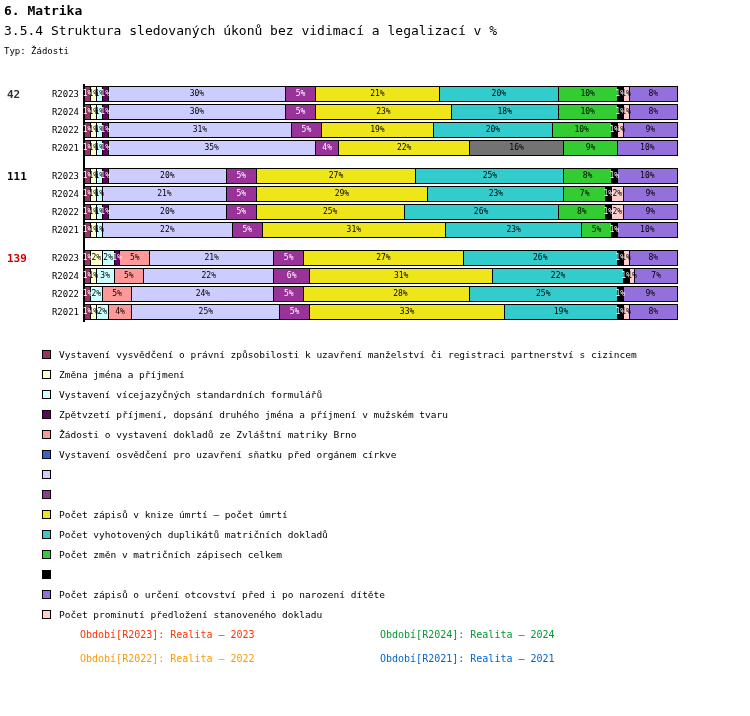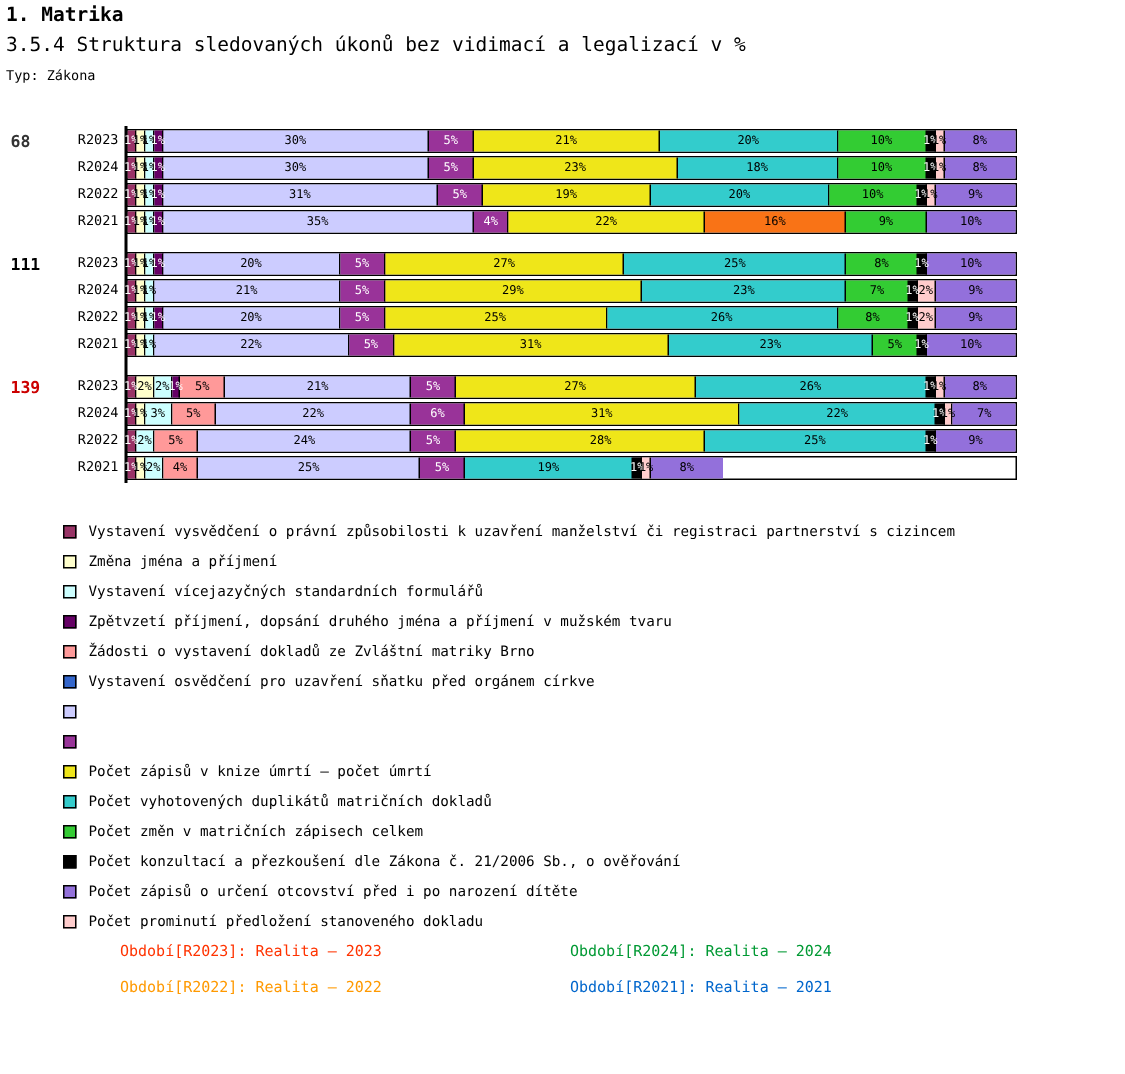--- a/index.html
+++ b/index.html
@@ -39,29 +39,29 @@
     position:absolute; left:80px; top:629px;
     display:grid; grid-template-columns:300px auto; row-gap:13px;
     font-size:10px;
   }
   .period-label { white-space:nowrap; }
 </style>
 </head>
 <body>
 
 <div class="page">
-  <div class="title">1. Matrika</div>
+  <div class="title">6. Matrika</div>
   <div class="subtitle">3.5.4 Struktura sledovaných úkonů bez vidimací a legalizací v %</div>
-  <div class="typ">Typ: Zákona</div>
+  <div class="typ">Typ: Žádosti</div>
 
   <div class="chart">
     <div class="axis"></div>
     <div id="groups">
         <div class="bar-group">
-          <div class="group-id-cell" style="color: rgb(51, 51, 51);">68</div>
+          <div class="group-id-cell" style="color: rgb(51, 51, 51);">42</div>
           <div class="bar-rows">
             <div class="bar-row">
               <div class="bar-row-label">R2023</div>
               <div class="stacked-bar">
                 <div class="bar-segment" style="width: 1%; background: rgb(153, 51, 102); color: rgb(255, 255, 255);">
                   <span>1%</span>
                 </div>
                 <div class="bar-segment" style="width: 1%; background: rgb(255, 255, 204); color: rgb(0, 0, 0);">
                   <span>1%</span>
                 </div>
@@ -196,21 +196,21 @@
                 </div>
                 <div class="bar-segment" style="width: 35%; background: rgb(204, 204, 255); color: rgb(0, 0, 0);">
                   <span>35%</span>
                 </div>
                 <div class="bar-segment" style="width: 4%; background: rgb(153, 51, 153); color: rgb(255, 255, 255);">
                   <span>4%</span>
                 </div>
                 <div class="bar-segment" style="width: 22%; background: rgb(239, 230, 25); color: rgb(0, 0, 0);">
                   <span>22%</span>
                 </div>
-                <div class="bar-segment" style="width: 16%; background: #f97316; color: rgb(0, 0, 0);">
+                <div class="bar-segment" style="width: 16%; background: #737373; color: rgb(0, 0, 0);">
                   <span>16%</span>
                 </div>
                 <div class="bar-segment" style="width: 9%; background: rgb(51, 204, 51); color: rgb(0, 0, 0);">
                   <span>9%</span>
                 </div>
                 <div class="bar-segment" style="width: 10%; background: rgb(147, 112, 219); color: rgb(0, 0, 0);">
                   <span>10%</span>
                 </div>
               </div>
             </div>
@@ -501,20 +501,23 @@
                 </div>
                 <div class="bar-segment" style="width: 4%; background: rgb(255, 153, 153); color: rgb(0, 0, 0);">
                   <span>4%</span>
                 </div>
                 <div class="bar-segment" style="width: 25%; background: rgb(204, 204, 255); color: rgb(0, 0, 0);">
                   <span>25%</span>
                 </div>
                 <div class="bar-segment" style="width: 5%; background: rgb(153, 51, 153); color: rgb(255, 255, 255);">
                   <span>5%</span>
                 </div>
+                <div class="bar-segment" style="width: 33%; background: rgb(239, 230, 25); color: rgb(0, 0, 0);">
+                  <span>33%</span>
+                </div>
                 <div class="bar-segment" style="width: 19%; background: rgb(51, 204, 204); color: rgb(0, 0, 0);">
                   <span>19%</span>
                 </div>
                 <div class="bar-segment" style="width: 1%; background: rgb(0, 0, 0); color: rgb(255, 255, 255);">
                   <span>1%</span>
                 </div>
                 <div class="bar-segment" style="width: 1%; background: rgb(255, 204, 204); color: rgb(0, 0, 0);">
                   <span>1%</span>
                 </div>
                 <div class="bar-segment" style="width: 8%; background: rgb(147, 112, 219); color: rgb(0, 0, 0);">
@@ -565,21 +568,20 @@
       <div class="legend-item">
         <span class="legend-swatch" style="background: rgb(51, 204, 204);"></span>
         <span class="legend-label">Počet vyhotovených duplikátů matričních dokladů</span>
       </div>
       <div class="legend-item">
         <span class="legend-swatch" style="background: rgb(51, 204, 51);"></span>
         <span class="legend-label">Počet změn v matričních zápisech celkem</span>
       </div>
       <div class="legend-item">
         <span class="legend-swatch" style="background: rgb(0, 0, 0);"></span>
-        <span class="legend-label">Počet  konzultací a přezkoušení dle Zákona č. 21/2006 Sb., o ověřování</span>
       </div>
       <div class="legend-item">
         <span class="legend-swatch" style="background: rgb(147, 112, 219);"></span>
         <span class="legend-label">Počet zápisů o určení otcovství před i po narození dítěte</span>
       </div>
       <div class="legend-item">
         <span class="legend-swatch" style="background: rgb(255, 204, 204);"></span>
         <span class="legend-label">Počet prominutí předložení stanoveného dokladu</span>
       </div>
     </div>

